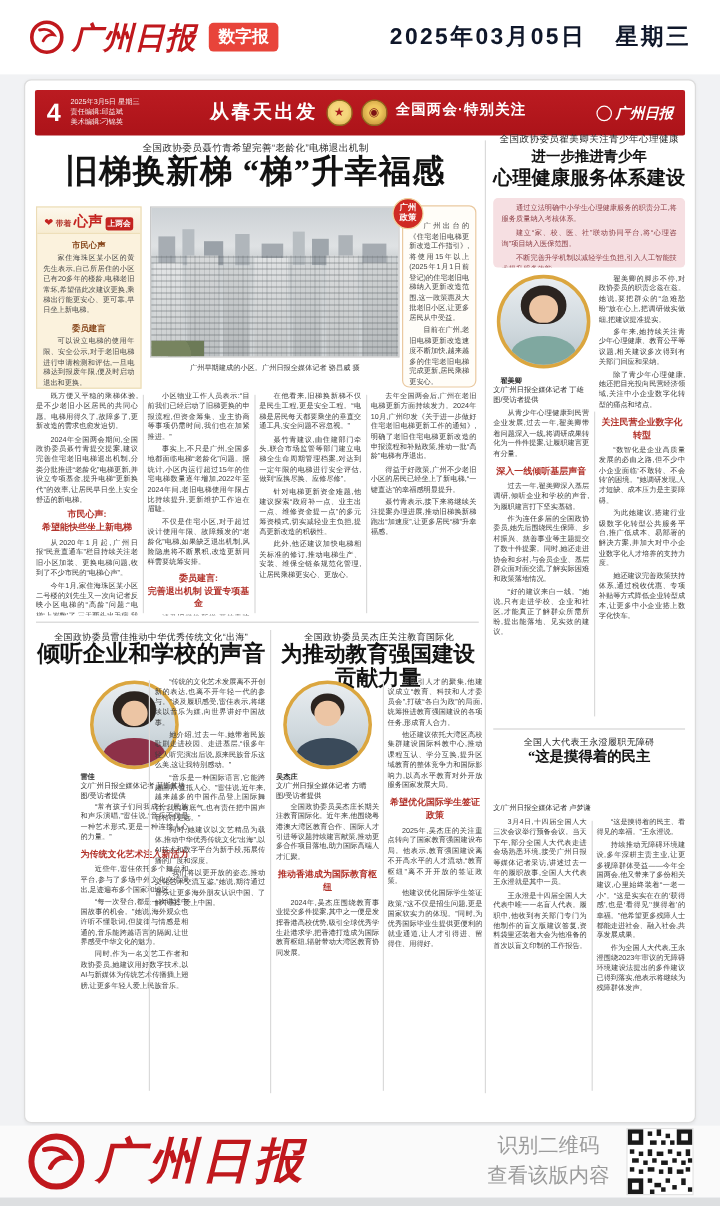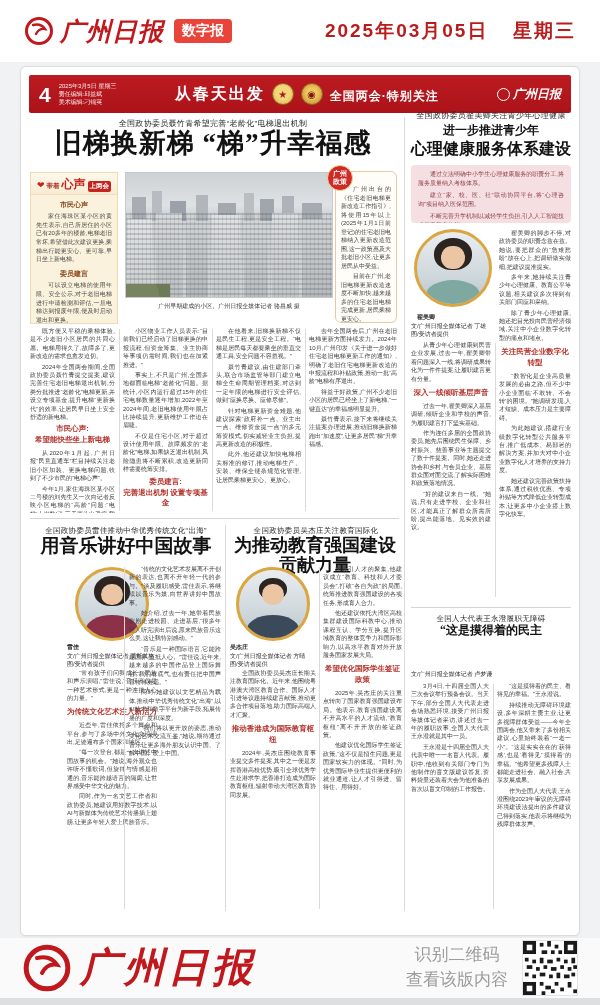--- a/index.html
+++ b/index.html
@@ -6,31 +6,31 @@
   *{box-sizing:border-box;}
   body{font-family:"Liberation Sans","DejaVu Sans",sans-serif;}
   .app{position:relative;width:600px;height:1005px;background:#f1f2f4;overflow:hidden;margin:0 auto;}
   .abs{position:absolute;}
 
   
   .topbar{position:absolute;left:0;top:0;width:600px;height:62px;background:#ffffff;display:flex;align-items:center;padding:0 24px;}
   .brand{display:flex;align-items:center;gap:6px;cursor:pointer;}
   .brand-name{font-family:"Liberation Serif","DejaVu Serif",serif;font-style:italic;font-weight:bold;color:#c0181d;font-size:25px;letter-spacing:1px;}
   .badge{background:#e8443a;color:#fff;font-size:14px;font-weight:bold;padding:3px 8px;border-radius:4px;margin-left:4px;}
-  .topdate{margin-left:auto;font-size:19px;color:#b91c1c;font-weight:bold;letter-spacing:2px;}
+  .topdate{margin-left:auto;font-size:19px;color:#0f172a;font-weight:bold;letter-spacing:2px;}
 
   
   .card{position:absolute;left:20px;top:66px;width:560px;height:870px;background:#ffffff;border:1px solid #dcdcdc;border-radius:6px;box-shadow:0 1px 3px rgba(0,0,0,.06);}
   .content{position:relative;margin:8px;width:542px;height:852px;overflow:hidden;}
 
   
   .banner{position:absolute;left:0;top:0;width:542px;height:38px;background:linear-gradient(180deg,#bb1b21,#ac1319);border-radius:2px;display:flex;align-items:center;padding:0 10px;color:#fff;}
   .pnum{font-size:21px;font-weight:bold;line-height:1;}
   .issue{margin-left:8px;font-size:6px;line-height:1.35;color:rgba(255,255,255,.93);}
-  .bcenter{margin:0 auto;display:flex;align-items:flex-end;gap:7px;}
+  .bcenter{margin:0 auto;display:flex;align-items:flex-start;gap:7px;}
   .slogan{font-family:"Liberation Serif","DejaVu Serif",serif;font-size:16px;font-weight:bold;letter-spacing:2px;}
   .emblem{width:22px;height:22px;border-radius:50%;border:1px solid #8d6b1f;display:flex;align-items:center;justify-content:center;font-size:10px;color:#a61c1c;}
   .emblem.nat{background:radial-gradient(circle at 50% 45%,#f6d67c 0 45%,#d2a844 100%);}
   .emblem.cppcc{background:radial-gradient(circle at 50% 45%,#f0c75e 0 35%,#b5832c 100%);color:#7c1313;}
   .session{font-size:12px;font-weight:bold;letter-spacing:1px;}
   .bmast{display:flex;align-items:center;gap:3px;font-family:"Liberation Serif","DejaVu Serif",serif;font-style:italic;font-weight:bold;font-size:12px;color:#fff;}
   .bmast .ring{width:13px;height:13px;border:1.5px solid #fff;border-radius:50%;}
 
   
   .kick{font-size:8px;color:#2a2a2a;text-align:center;white-space:nowrap;overflow:hidden;letter-spacing:.3px;}
@@ -222,21 +222,21 @@
           </div>
       </div>
       <div class="abs rule-v" style="left:90px;top:254px;height:182px;"></div>
       <div class="abs rule-v" style="left:183px;top:254px;height:182px;"></div>
       <div class="abs rule-v" style="left:276px;top:254px;height:182px;"></div>
 
       <div class="abs rule-h" style="left:1px;top:443px;width:369px;"></div>
       <div class="abs rule-v" style="left:375px;top:42px;height:794px;"></div>
 
       <div class="abs kick" style="left:1px;top:451px;width:192px;font-size:7.5px;">全国政协委员雷佳推动中华优秀传统文化“出海”</div>
-      <div class="abs hl" style="left:1px;top:460px;width:192px;font-size:19px;">用音乐讲好中国故事</div>
+      <div class="abs hl" style="left:1px;top:460px;width:192px;font-size:19px;">倾听企业和学校的声音</div>
       <div class="abs" style="left:1px;top:490px;width:90px;height:346px;overflow:hidden;margin-left:37px;">
         <div class="portrait" style="width:74px;height:74px;margin:2px auto 2px;">
           <span class="hair"></span>
           <span class="face"></span>
           <span class="torso" style="background:#8d3148;"></span>
         </div>
         <div class="pcap-name">雷佳</div>
         <div class="byl">
           <div>文/广州日报全媒体记者 莫斯其格</div>
           <div>图/受访者提供</div>

